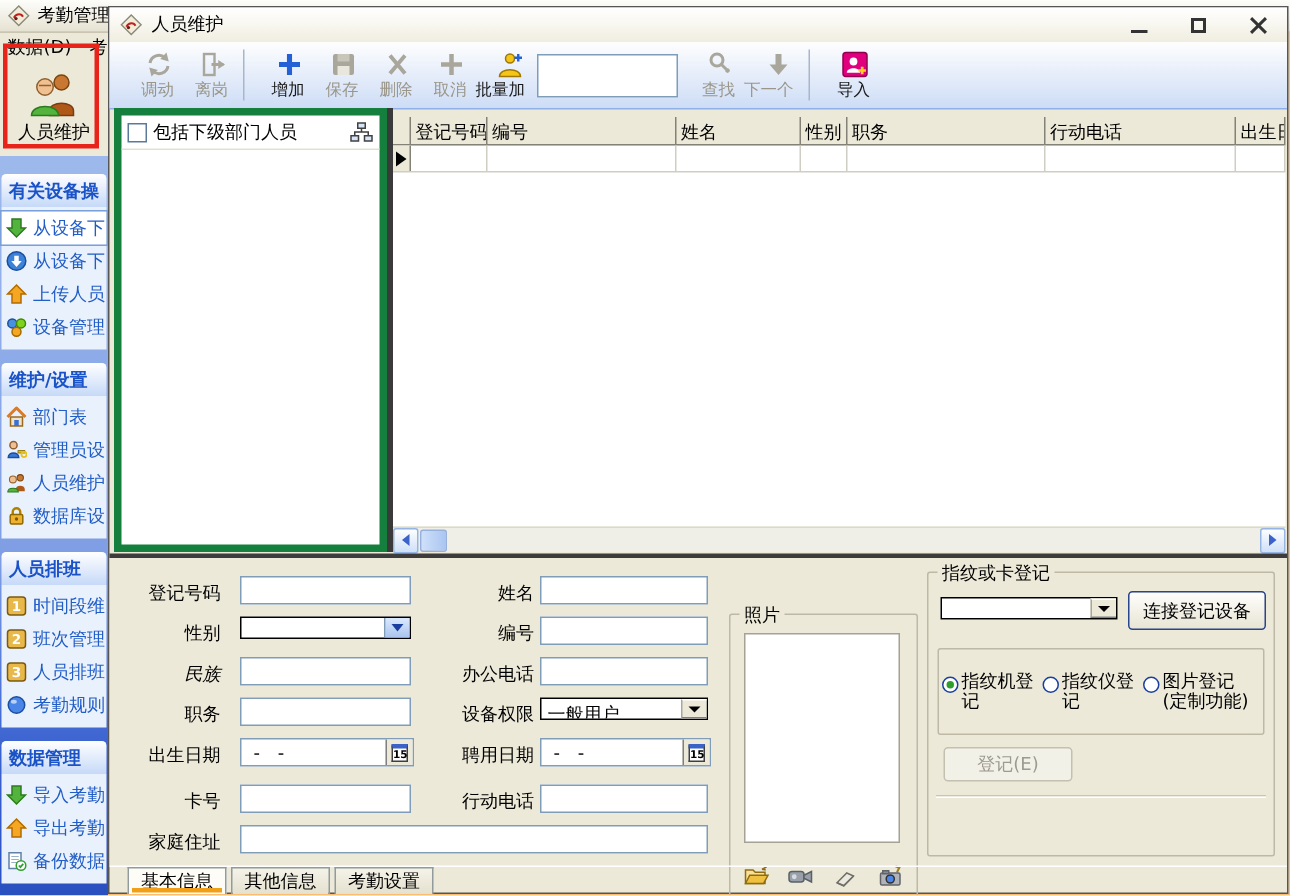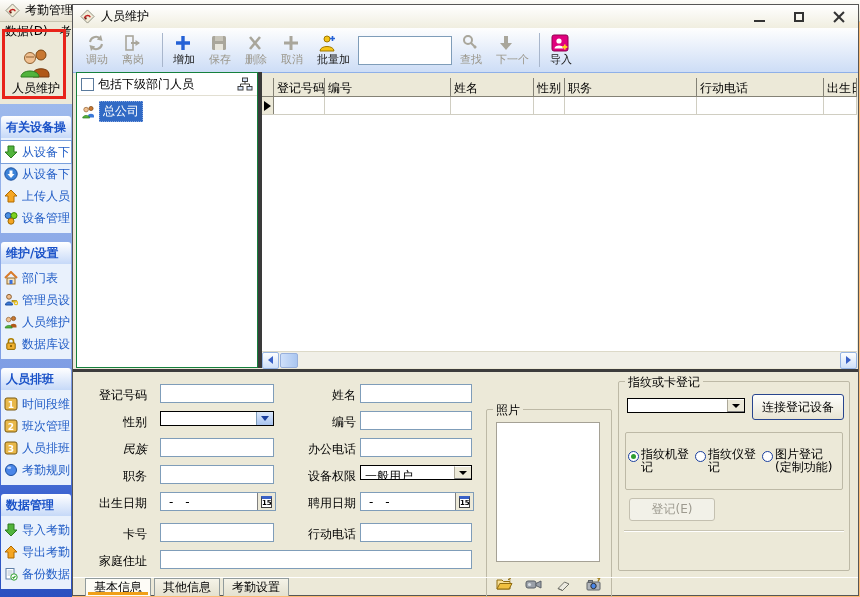--- a/index.html
+++ b/index.html
@@ -44,29 +44,29 @@
   .ctrl { width:26px; height:20px; display:flex; align-items:center; justify-content:center; cursor:pointer; }
   .ico-min { width:11px; height:2px; background:#333; margin-top:8px; }
   .ico-max { width:10px; height:10px; border:2px solid #333; }
   .ico-close { position:relative; width:12px; height:12px; }
   .ico-close::before,.ico-close::after { content:""; position:absolute; left:5px; top:-1px; width:2px; height:14px; background:#333; }
   .ico-close::before { transform:rotate(45deg); } .ico-close::after { transform:rotate(-45deg); }
 
   .toolbar { position:absolute; left:0; top:23px; right:0; height:45px;
     background:linear-gradient(#fefefe,#cdddf6); border-bottom:1px solid #8fb0e8;
     display:flex; align-items:center; padding-left:10px; }
-  .tbtn { min-width:36px; padding:0 3px; display:flex; flex-direction:column; align-items:flex-start;
+  .tbtn { min-width:36px; padding:0 3px; display:flex; flex-direction:column; align-items:flex-end;
     justify-content:center; gap:0; font-size:11px; color:#1a1a1a; cursor:pointer; }
   .tbtn.disabled { color:#9a968a; cursor:default; }
   .tsep { width:1px; height:34px; background:#a8b6cc; margin:0 7px; }
   .tsearch { width:94px; height:29px; background:#fff; border:1px solid #7f9db9; margin:0 5px; font-size:12px; padding:0 3px; }
 
   
   .tree { position:absolute; left:3px; top:67px; width:182px; height:296px;
-    background:#fff; border:1px solid #15803d; }
+    background:#fff; border:5px solid #15803d; }
   .tree-head { height:23px; display:flex; align-items:center; gap:4px; padding:0 4px; border-bottom:1px solid #e2dfd2; }
   .chk { width:13px; height:13px; border:1px solid #5a7a9c; background:#fff; flex:none; cursor:pointer; }
   .tree-head .cblbl { white-space:nowrap; overflow:hidden; flex:1; }
   .orgbtn { flex:none; cursor:pointer; }
   .tree-node { margin-top:5px; display:flex; align-items:center; gap:3px; padding-left:4px; cursor:pointer; }
   .tree-node .sel { background:#316ac5; color:#fff; padding:1px 3px; border:1px dotted #8aa8e0; }
 
   .vsplit { position:absolute; left:185px; top:67px; width:4px; height:296px; background:#3a3a3a; }
 
   
@@ -411,29 +411,20 @@
       <div class="tree-head">
         <span class="chk"></span>
         <span class="cblbl">包括下级部门人员</span>
         <svg class="orgbtn" width="16" height="15" viewBox="0 0 16 15">
             <rect x="5.5" y="1" width="5" height="3.5" fill="#d8e4f8" stroke="#404040"></rect>
             <path d="M8 4.5v2.5M3.5 9.5V7h9v2.5" fill="none" stroke="#404040"></path>
             <rect x="1" y="9.5" width="5" height="3.5" fill="#d8e4f8" stroke="#404040"></rect>
             <rect x="10" y="9.5" width="5" height="3.5" fill="#d8e4f8" stroke="#404040"></rect>
           </svg>
       </div>
-      <div class="tree-node">
-        <svg width="15" height="14" viewBox="0 0 14 14">
-            <circle cx="9.5" cy="3.5" r="2.1" fill="#c87832" stroke="#7a4510" stroke-width=".7"></circle>
-            <path d="M6.5 11c0-3 6-3 6 0v1.5h-6z" fill="#3b78d8"></path>
-            <circle cx="4.6" cy="4.6" r="2.3" fill="#f0c090" stroke="#906030" stroke-width=".7"></circle>
-            <path d="M1.2 13c0-3.4 7-3.4 7 0z" fill="#52b43c" stroke="#2d7a1e" stroke-width=".7"></path>
-          </svg>
-        <span class="sel">总公司</span>
-      </div>
     </div>
 
     <div class="vsplit"></div>
 
     <div class="grid">
       <div class="ghead">
         <div class="gsel"></div>
         <div class="gh c0">登记号码</div>
         <div class="gh c1">编号</div>
         <div class="gh c2">姓名</div>

